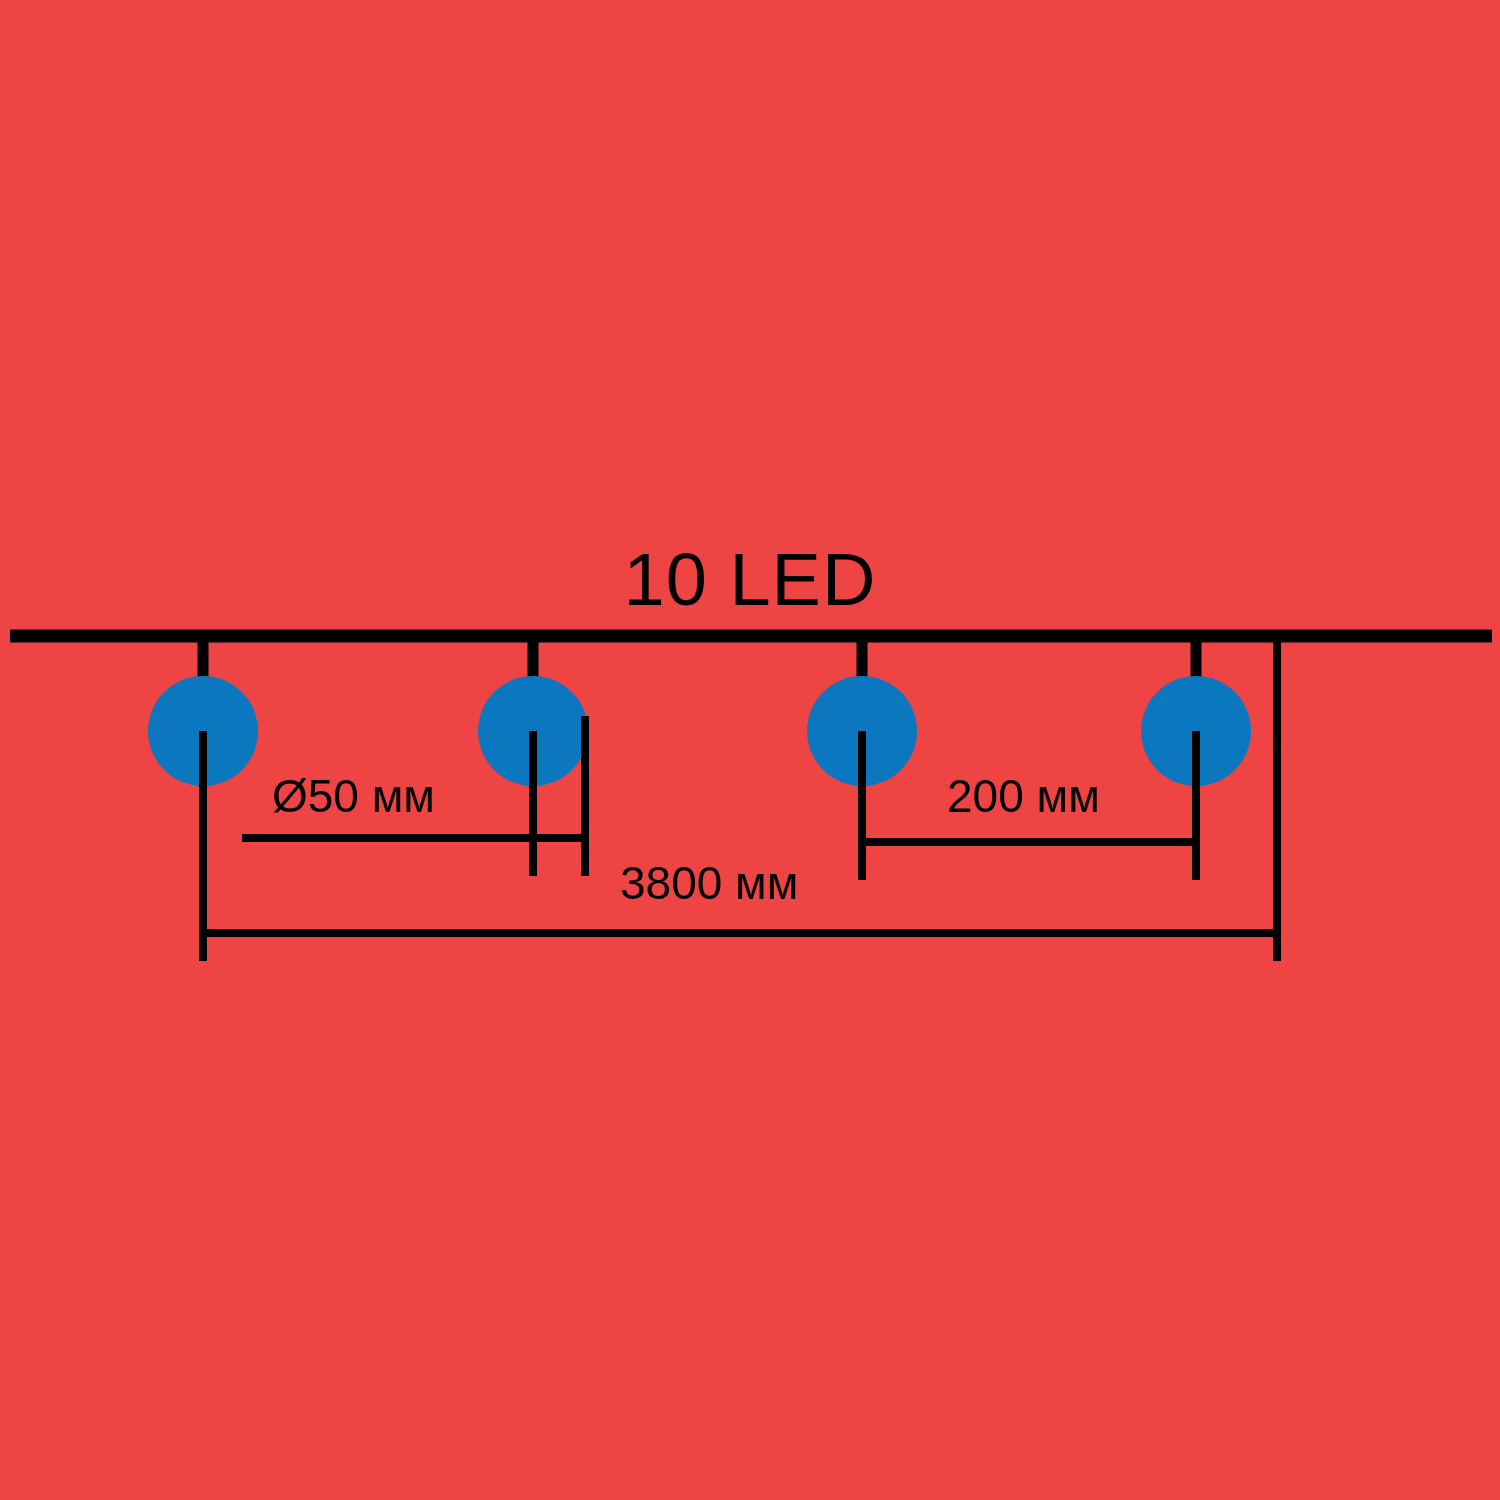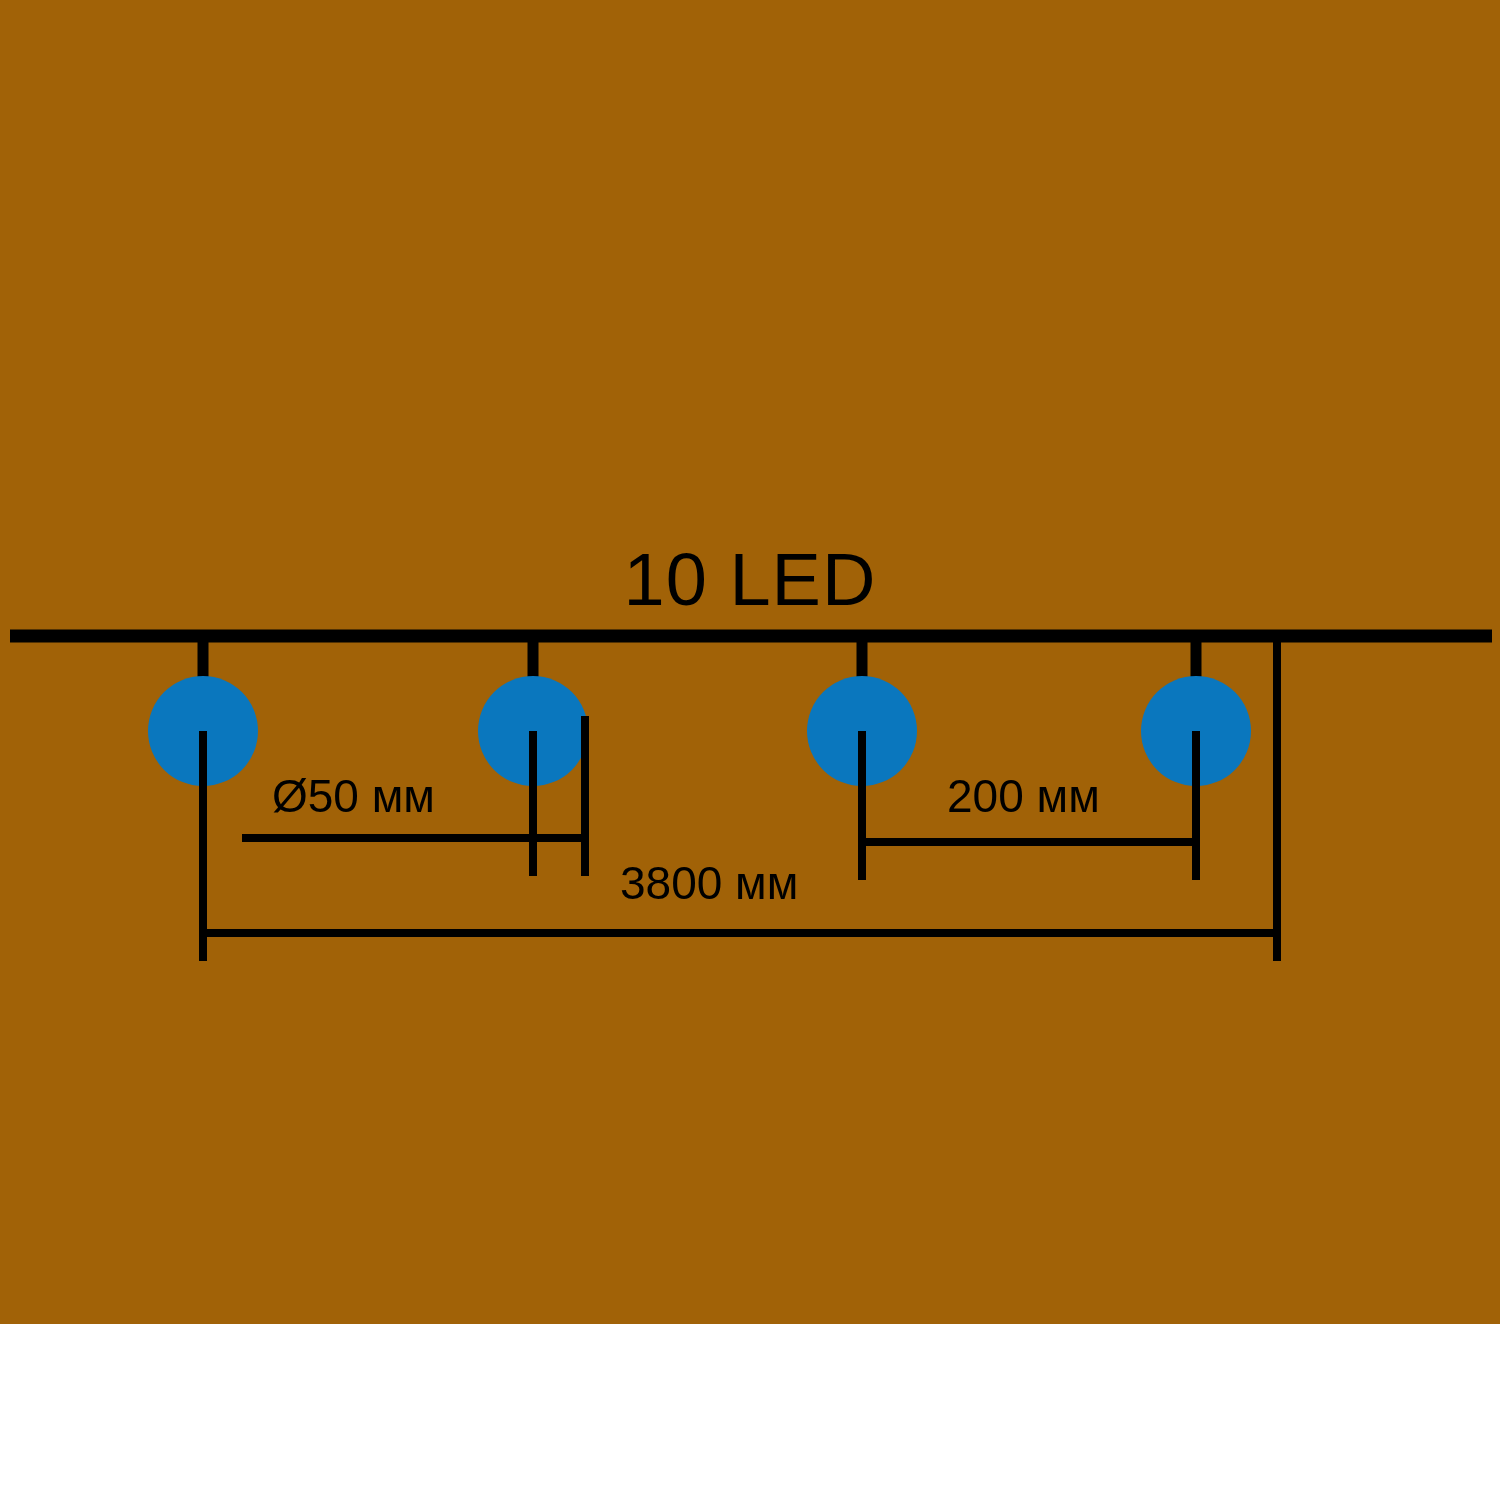--- a/index.html
+++ b/index.html
@@ -3,22 +3,22 @@
 <meta charset="utf-8">
 <style>
   html, body {
     margin: 0;
     padding: 0;
     background: #ffffff;
   }
   #canvas {
     position: relative;
     width: 1500px;
-    height: 1324px;
-    background: #a16207;
+    height: 1500px;
+    background: #ef4444;
     overflow: hidden;
     font-family: "Liberation Sans", sans-serif;
   }
   #diagram-svg {
     position: absolute;
     left: 0;
     top: 0;
     width: 1500px;
     height: 1500px;
     display: block;

